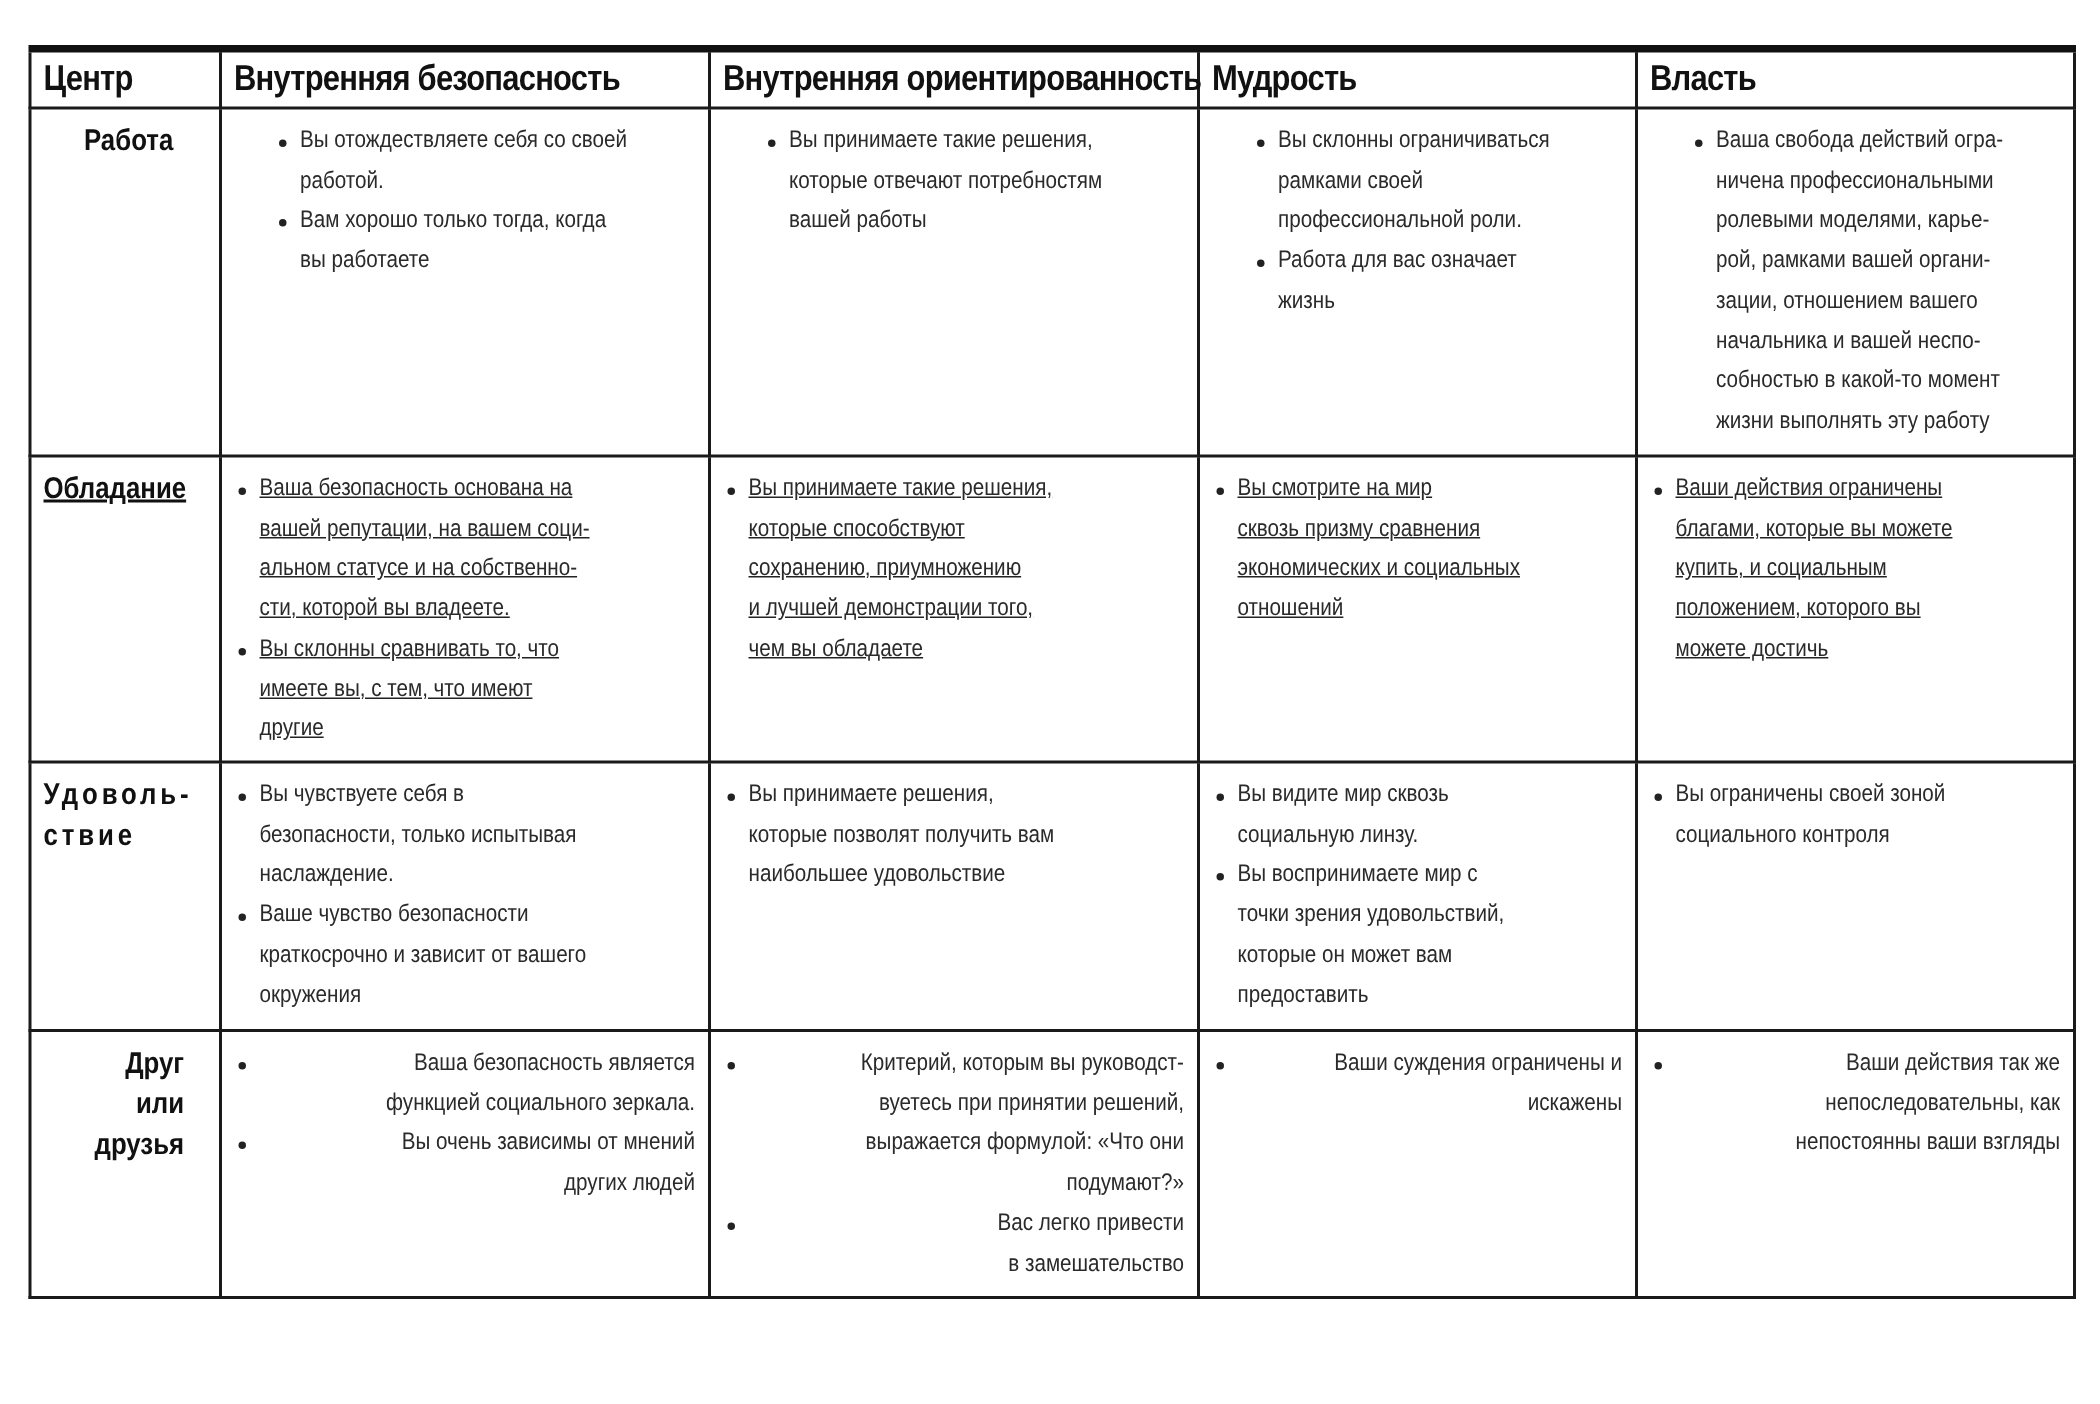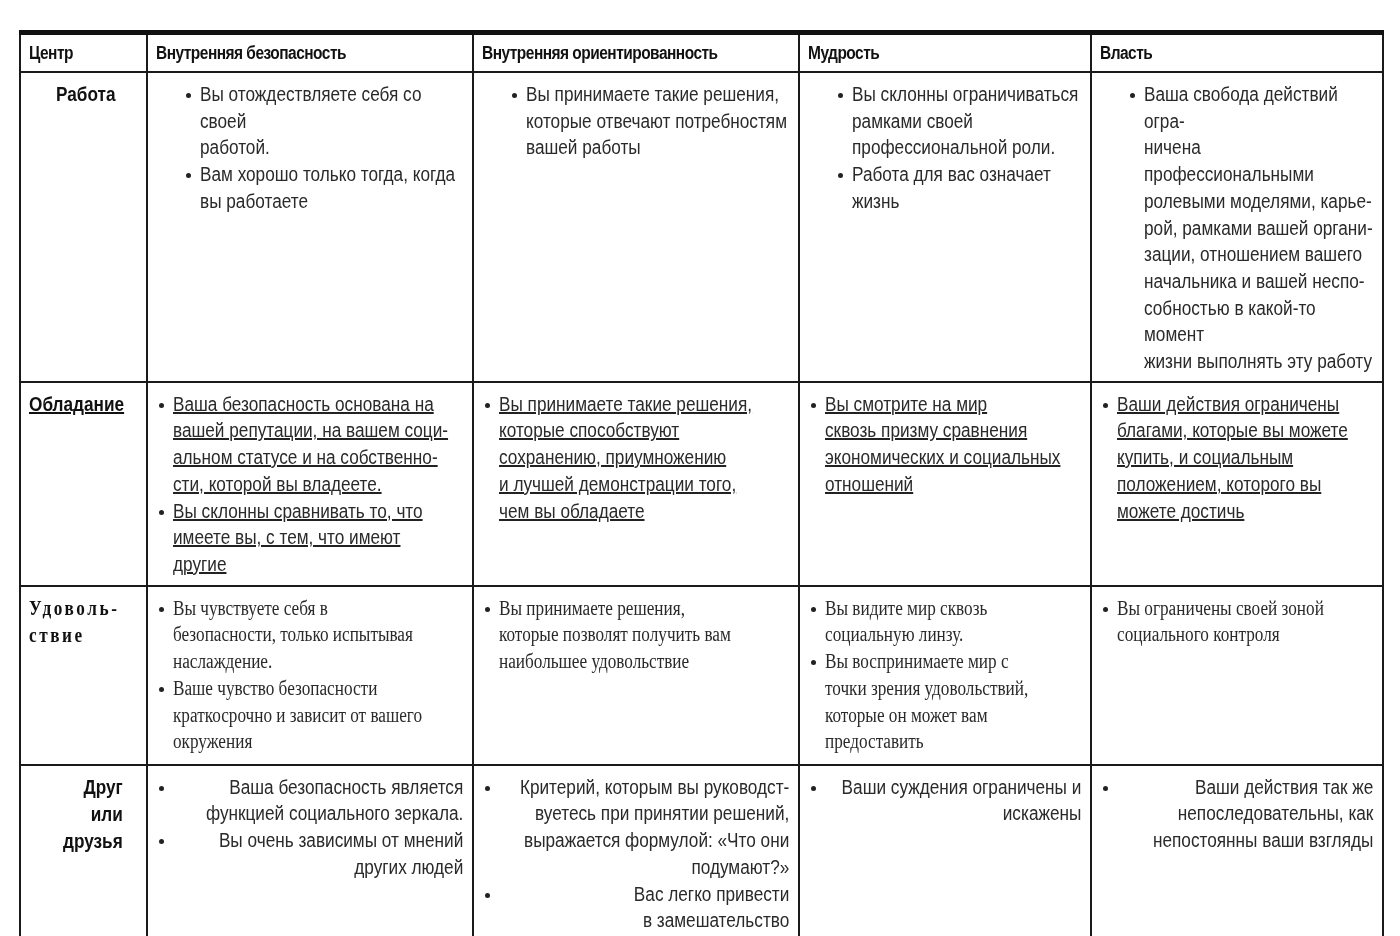--- a/index.html
+++ b/index.html
@@ -17,43 +17,43 @@
     .tbl col.c3 { width: 292px; }
     .tbl col.c4 { width: 292px; }
     .tbl td, .tbl th {
       border: 2px solid #1a1a1a;
       vertical-align: top;
       text-align: left;
       padding: 0 8px;
     }
     .tbl th {
       height: 36px; vertical-align: middle;
-      font-weight: bold; font-size: 18px; letter-spacing: -0.6px;
+      font-weight: bold; font-size: 24px; letter-spacing: -0.6px;
       transform-origin: left; color: #111;
     }
     .hdr-txt { display: inline-block; transform: scaleX(0.86); transform-origin: left center; white-space: nowrap; }
     .sub td { height: 39px; vertical-align: middle; font-style: italic; font-size: 19px; color: #333; }
     .sub .t { display: inline-block; transform: scaleX(0.86); transform-origin: left center; white-space: nowrap; }
     .rowlbl { font-weight: bold; font-size: 20px; color: #111; padding-top: 8px !important; line-height: 27px; }
     .rowlbl .t { display: block; transform: scaleX(0.86); transform-origin: left top; white-space: pre-line; }
     .rowlbl.spaced .t { letter-spacing: 3px; }
     .cell { padding-top: 8px !important; padding-bottom: 6px !important; }
     ul.b { margin: 0; padding: 0; list-style: none; }
     ul.b li {
       position: relative; padding-left: 17px;
-      font-size: 20px; line-height: 26.7px; color: #2a2a2a;
+      font-size: 16px; line-height: 26.7px; color: #2a2a2a;
     }
     ul.b li .t { display: block; transform: scaleX(0.86); transform-origin: left top; width: 116%; white-space: pre-line; }
     ul.b li::before {
       content: ""; position: absolute; left: 3px; top: 12px;
       width: 5px; height: 5px; border-radius: 50%; background: #222;
     }
     tr.r1 td { height: 216px; padding-left: 35px; }
     tr.r2 td { height: 188px; text-decoration: underline; }
-    tr.r3 td { height: 163px; font-family: Liberation Serif, serif; }
+    tr.r3 td { height: 163px; }
     tr.r4 td { height: 162px; text-align: right; }
   </style>
 </head>
 <body>
 
 <table class="tbl">
   <colgroup>
       <col class="c0">
       <col class="c1">
       <col class="c2">

